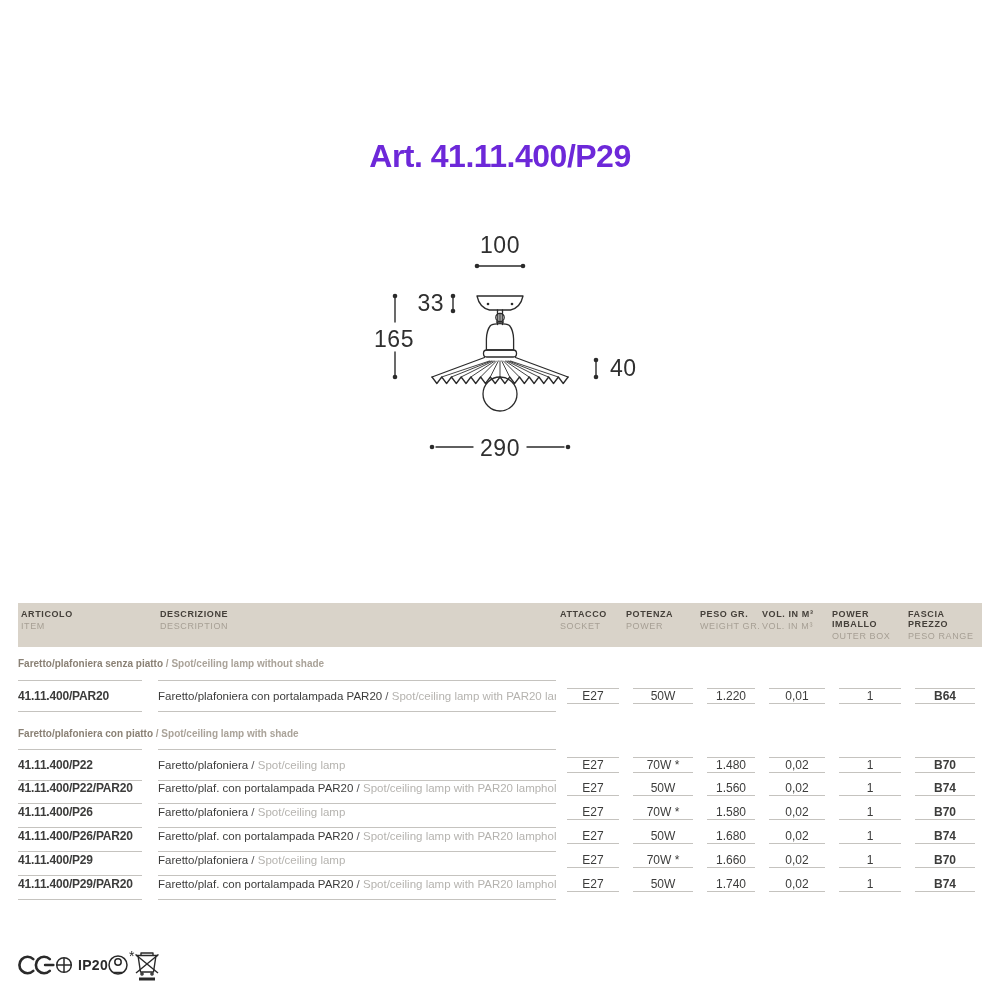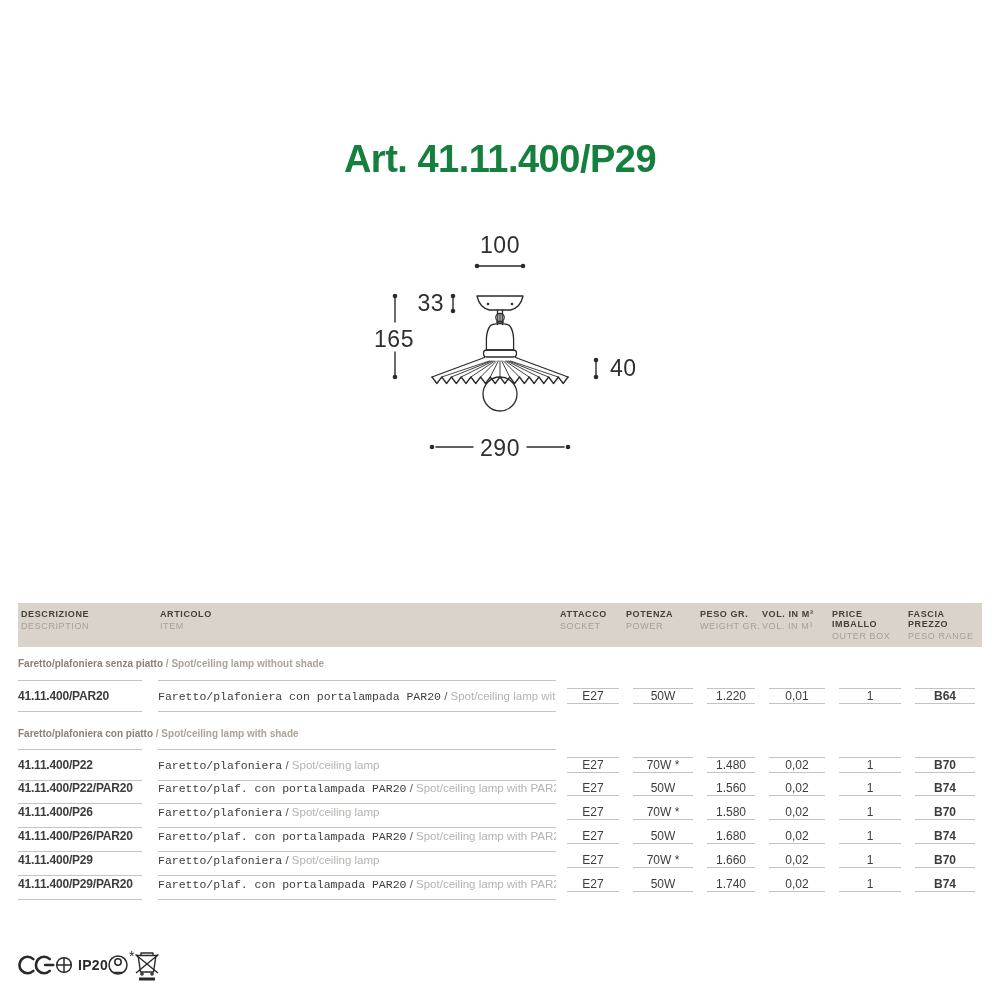--- a/index.html
+++ b/index.html
@@ -4,21 +4,21 @@
 <style>
   html,body{margin:0;padding:0;}
   body{
     width:1000px;height:1000px;background:#ffffff;position:relative;
     font-family:"Liberation Sans", sans-serif;color:#3c3c3b;
     -webkit-font-smoothing:antialiased;
   }
   
   .page-title{
     position:absolute;top:138px;left:0;width:100%;text-align:center;
-    font-size:38px;font-weight:700;color:#15803d;letter-spacing:-0.5px;
+    font-size:32px;font-weight:700;color:#6d28d9;letter-spacing:-0.5px;
   }
   
   .diagram{position:absolute;left:370px;top:215px;width:300px;height:260px;}
   .diagram svg{display:block;}
   .dim-text{font-family:"Liberation Sans",sans-serif;font-size:23px;fill:#2f2f2f;letter-spacing:0.5px;}
   
   .spec-table{position:absolute;left:18px;top:603px;width:964px;font-size:12px;}
   .grid{display:grid;grid-template-columns:140px 402px 66px 74px 62px 70px 76px 74px;}
   .thead{background:#d9d3c9;padding:6px 0 6px 0;}
   .th{padding-left:0;}
@@ -34,21 +34,21 @@
   .section-title .s-en{color:#aaa399;}
   .section-title .sep{color:#aaa399;white-space:pre;}
   .tr{height:24px;}
   .td{display:flex;align-items:center;border-bottom:1px solid #c5c3bf;min-width:0;}
   .tr.first .td{border-top:1px solid #c5c3bf;}
   .td.l{justify-content:flex-start;margin-right:16px;}
   .td.c{justify-content:center;margin:8px 7px;}
   .td.item{font-weight:700;font-size:12px;letter-spacing:-0.2px;}
   .td.desc{font-size:11.5px;white-space:nowrap;overflow:hidden;margin-right:4px;}
   .desc .d-it{color:#55555
-7;font-family:Liberation Mono, monospace;}
+7;}
   .desc .sep{color:#555557;white-space:pre;}
   .desc .d-en{color:#b5b3af;}
   .td.price{font-weight:700;}
   
   .footer{position:absolute;left:18px;top:948px;width:240px;height:45px;}
   .footer svg{display:block;}
   .foot-text{font-family:"Liberation Sans",sans-serif;fill:#2a2a2a;}
 </style>
 </head>
 <body>
@@ -109,45 +109,45 @@
     <text class="dim-text" x="394" y="347" text-anchor="middle">165</text>
     <text class="dim-text" x="610" y="376" text-anchor="start">40</text>
     <text class="dim-text" x="500" y="456" text-anchor="middle">290</text>
   </svg>
 </div>
 
 <div class="spec-table">
 
   <div class="grid thead">
     <div class="th l">
+        <div class="it">ARTICOLO</div>
+        <div class="en">ITEM</div>
+      </div>
+    <div class="th l">
         <div class="it">DESCRIZIONE</div>
         <div class="en">DESCRIPTION</div>
       </div>
-    <div class="th l">
-        <div class="it">ARTICOLO</div>
-        <div class="en">ITEM</div>
-      </div>
     <div class="th c">
         <div class="it">ATTACCO</div>
         <div class="en">SOCKET</div>
       </div>
     <div class="th c">
         <div class="it">POTENZA</div>
         <div class="en">POWER</div>
       </div>
     <div class="th c">
         <div class="it">PESO GR.</div>
         <div class="en">WEIGHT GR.</div>
       </div>
     <div class="th c">
         <div class="it">VOL. IN M³</div>
         <div class="en">VOL. IN M³</div>
       </div>
     <div class="th c">
-        <div class="it">PRICE IMBALLO</div>
+        <div class="it">POWER IMBALLO</div>
         <div class="en">OUTER BOX</div>
       </div>
     <div class="th c">
         <div class="it">FASCIA PREZZO</div>
         <div class="en">PESO RANGE</div>
       </div>
   </div>
 
   <div class="section section-1">
     <div class="section-title">

